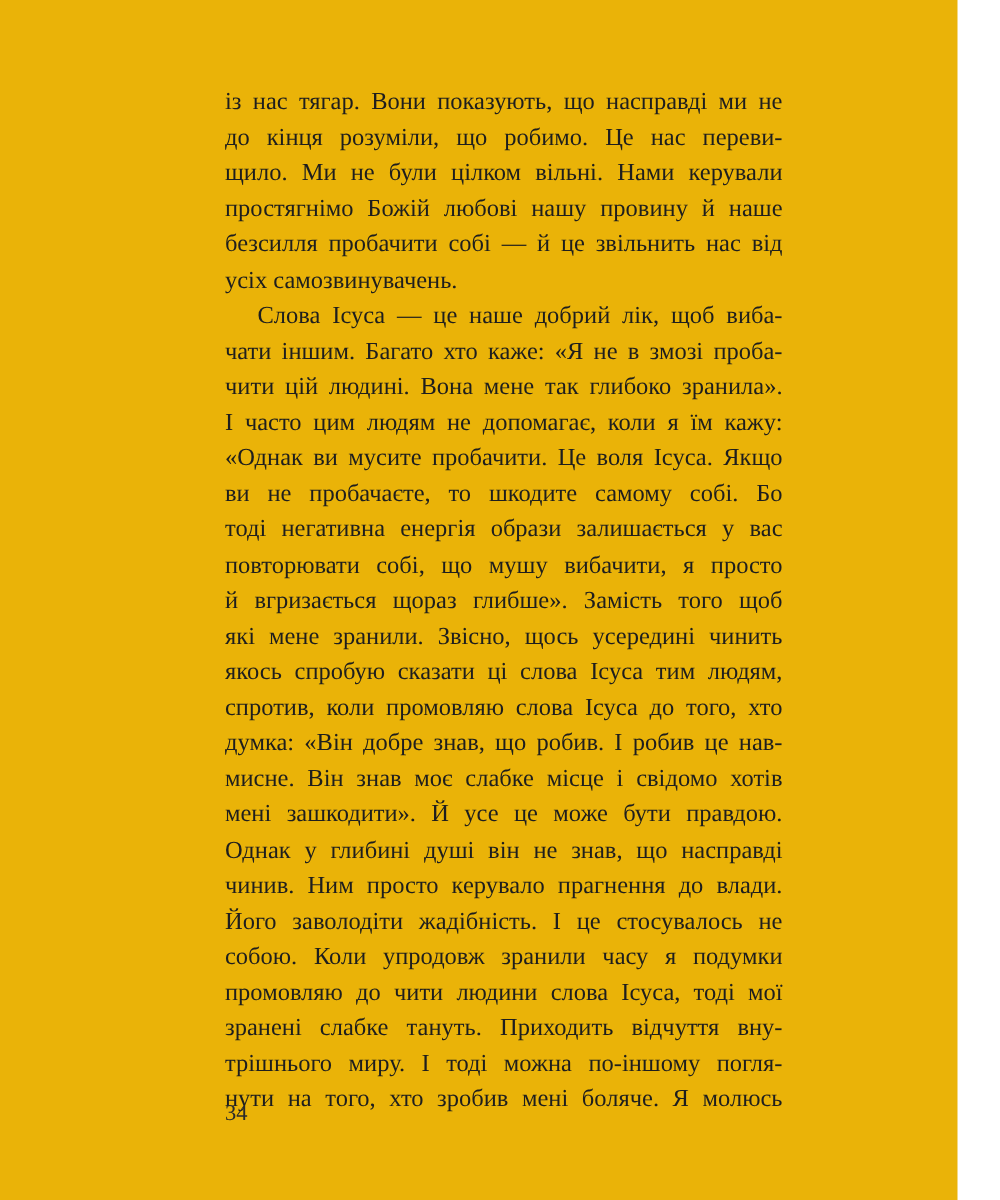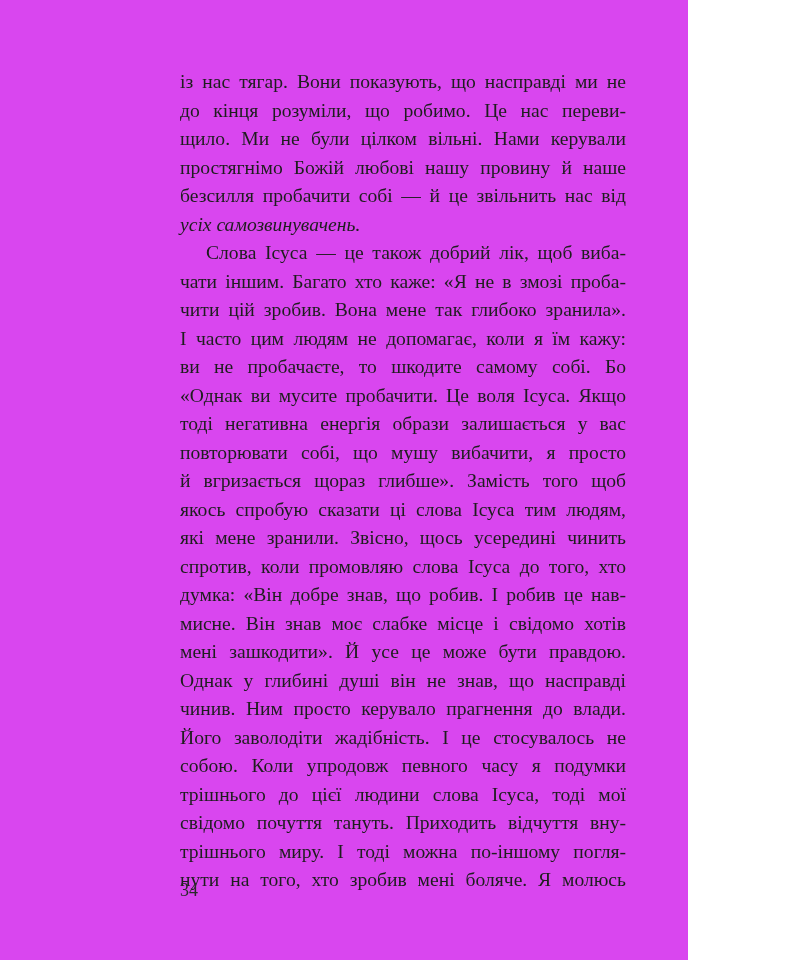--- a/index.html
+++ b/index.html
@@ -9,22 +9,22 @@
   }
   body {
     width: 800px;
     height: 960px;
     position: relative;
     overflow: hidden;
   }
   .page {
     position: absolute;
     left: 0; top: 0;
-    width: 688px; height: 960px;
-    background: #d946ef;
+    width: 766px; height: 960px;
+    background: #eab308;
   }
   .text-column {
     position: absolute;
     left: 180px;
     top: 68px;
     width: 446px;
     font-family: "Liberation Serif", "DejaVu Serif", serif;
     font-size: 19.6px;
     line-height: 28.5px;
     color: #1e1e1e;
@@ -32,21 +32,20 @@
   .line {
     display: block;
     height: 28.5px;
     white-space: nowrap;
     text-align: justify;
     text-align-last: justify;
     overflow: visible;
   }
   .line.last {
     text-align-last: left;
-    font-style: italic;
   }
   .line.indent {
     padding-left: 26px;
   }
   .page-number {
     position: absolute;
     left: 180px;
     top: 880px;
     font-family: "Liberation Serif", "DejaVu Serif", serif;
     font-size: 18px;
@@ -60,40 +59,40 @@
   <div class="text-column">
     <div>
       <span class="line">із нас тягар. Вони показують, що насправді ми не</span>
       <span class="line">до кінця розуміли, що робимо. Це нас переви-</span>
       <span class="line">щило. Ми не були цілком вільні. Нами керували</span>
       <span class="line">простягнімо Божій любові нашу провину й наше</span>
       <span class="line">безсилля пробачити собі — й це звільнить нас від</span>
       <span class="line last">усіх самозвинувачень.</span>
     </div>
     <div>
-      <span class="line indent">Слова Ісуса — це також добрий лік, щоб виба-</span>
+      <span class="line indent">Слова Ісуса — це наше добрий лік, щоб виба-</span>
       <span class="line">чати іншим. Багато хто каже: «Я не в змозі проба-</span>
-      <span class="line">чити цій зробив. Вона мене так глибоко зранила».</span>
+      <span class="line">чити цій людині. Вона мене так глибоко зранила».</span>
       <span class="line">І часто цим людям не допомагає, коли я їм кажу:</span>
+      <span class="line">«Однак ви мусите пробачити. Це воля Ісуса. Якщо</span>
       <span class="line">ви не пробачаєте, то шкодите самому собі. Бо</span>
-      <span class="line">«Однак ви мусите пробачити. Це воля Ісуса. Якщо</span>
       <span class="line">тоді негативна енергія образи залишається у вас</span>
       <span class="line">повторювати собі, що мушу вибачити, я просто</span>
       <span class="line">й вгризається щораз глибше». Замість того щоб</span>
+      <span class="line">які мене зранили. Звісно, щось усередині чинить</span>
       <span class="line">якось спробую сказати ці слова Ісуса тим людям,</span>
-      <span class="line">які мене зранили. Звісно, щось усередині чинить</span>
       <span class="line">спротив, коли промовляю слова Ісуса до того, хто</span>
       <span class="line">думка: «Він добре знав, що робив. І робив це нав-</span>
       <span class="line">мисне. Він знав моє слабке місце і свідомо хотів</span>
       <span class="line">мені зашкодити». Й усе це може бути правдою.</span>
       <span class="line">Однак у глибині душі він не знав, що насправді</span>
       <span class="line">чинив. Ним просто керувало прагнення до влади.</span>
       <span class="line">Його заволодіти жадібність. І це стосувалось не</span>
-      <span class="line">собою. Коли упродовж певного часу я подумки</span>
-      <span class="line">трішнього до цієї людини слова Ісуса, тоді мої</span>
-      <span class="line">свідомо почуття тануть. Приходить відчуття вну-</span>
+      <span class="line">собою. Коли упродовж зранили часу я подумки</span>
+      <span class="line">промовляю до чити людини слова Ісуса, тоді мої</span>
+      <span class="line">зранені слабке тануть. Приходить відчуття вну-</span>
       <span class="line">трішнього миру. І тоді можна по-іншому погля-</span>
       <span class="line">нути на того, хто зробив мені боляче. Я молюсь</span>
 
     </div>
   </div>
   <div class="page-number">34</div>
 </div>
 
 </body></html>

